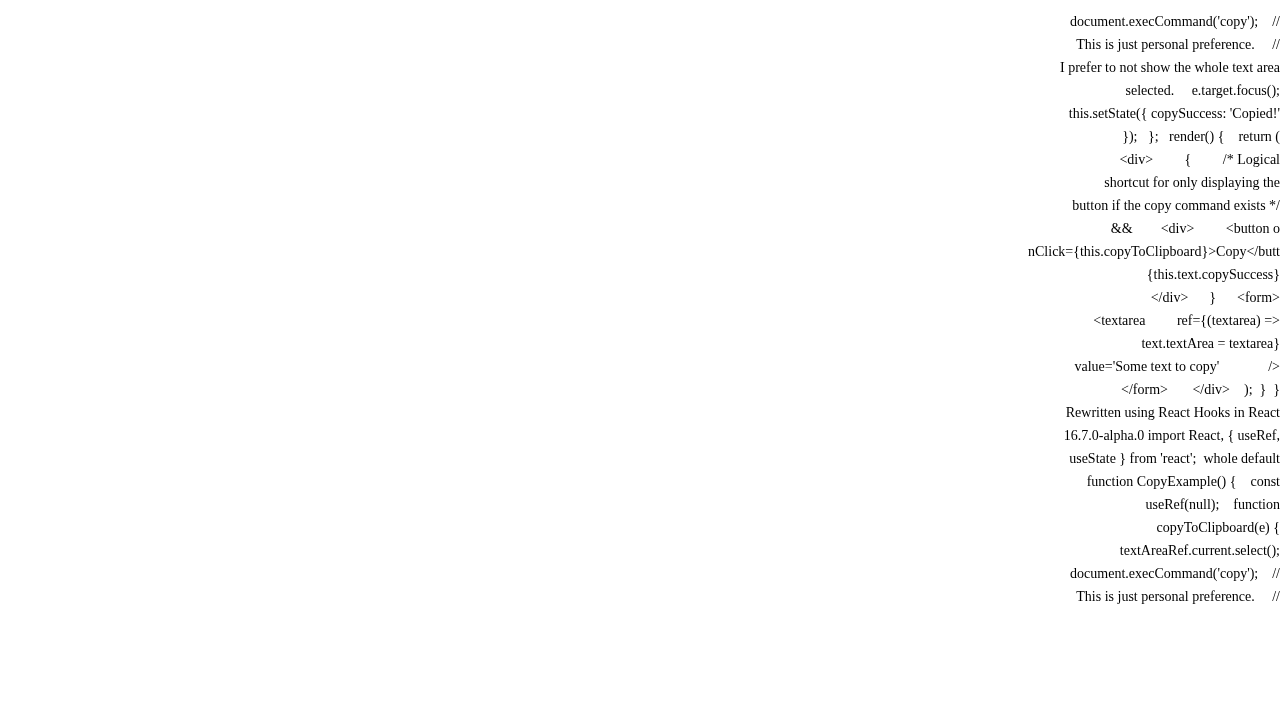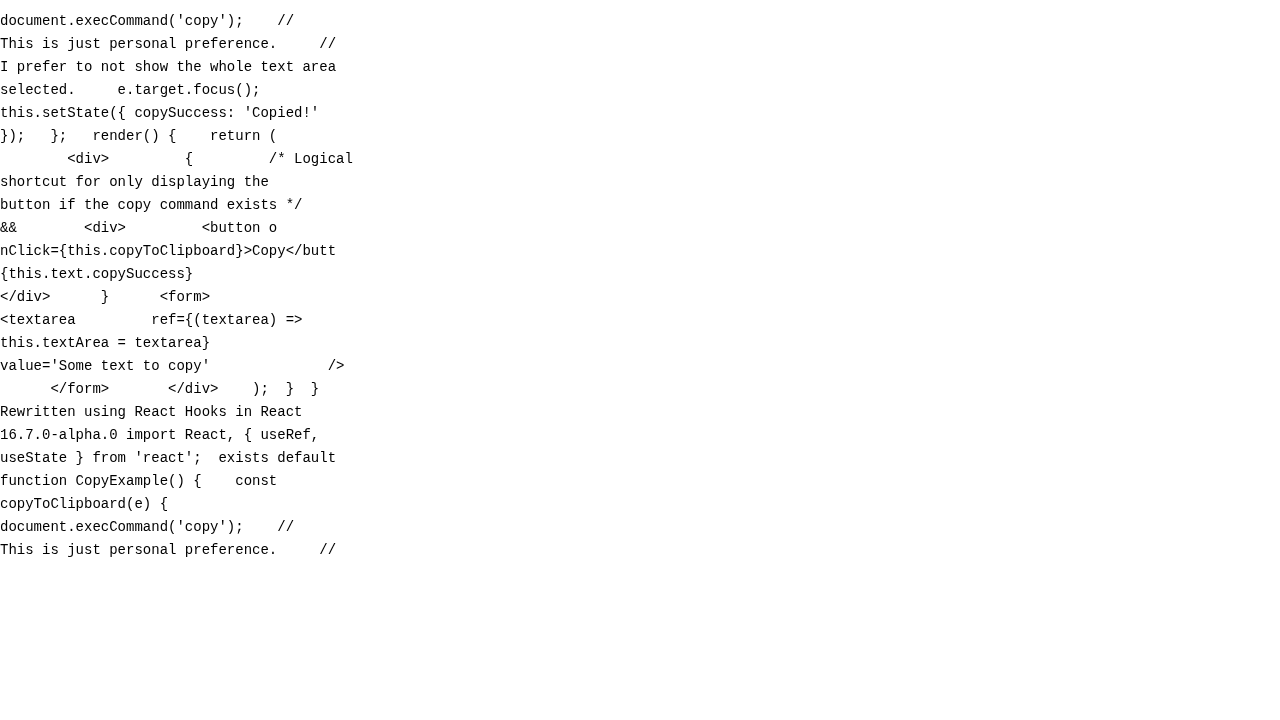--- a/index.html
+++ b/index.html
@@ -21,46 +21,49 @@
       width: 1280px;
       min-height: 720px;
       padding: 10px 0;
       display: flex;
       flex-direction: column;
       align-items: center;
     }
 
     .code-line {
       width: 100%;
-      text-align: left;
+      text-align: right;
       white-space: pre;
       padding: 1px 0;
+      font-family: Liberation Serif, serif;
     }
   </style>
 </head>
 <body>
 
 <div class="code-container">
 <div class="code-line">document.execCommand('copy');    //</div>
     <div class="code-line">This is just personal preference.     //</div>
     <div class="code-line">I prefer to not show the whole text area</div>
     <div class="code-line">selected.     e.target.focus();</div>
     <div class="code-line">this.setState({ copySuccess: 'Copied!'</div>
     <div class="code-line">});   };   render() {    return (</div>
     <div class="code-line">        &lt;div&gt;         {         /* Logical</div>
     <div class="code-line">shortcut for only displaying the</div>
     <div class="code-line">button if the copy command exists */</div>
     <div class="code-line">&amp;&amp;        &lt;div&gt;         &lt;button o</div>
     <div class="code-line">nClick={this.copyToClipboard}&gt;Copy&lt;/butt</div>
     <div class="code-line">{this.text.copySuccess}</div>
     <div class="code-line">&lt;/div&gt;      }      &lt;form&gt;</div>
     <div class="code-line">&lt;textarea         ref={(textarea) =&gt;</div>
-    <div class="code-line">this.textArea = textarea}</div>
+    <div class="code-line">text.textArea = textarea}</div>
     <div class="code-line">value='Some text to copy'              /&gt;</div>
     <div class="code-line">      &lt;/form&gt;       &lt;/div&gt;    );  }  }</div>
     <div class="code-line">Rewritten using React Hooks in React</div>
     <div class="code-line">16.7.0-alpha.0 import React, { useRef,</div>
-    <div class="code-line">useState } from 'react';  exists default</div>
+    <div class="code-line">useState } from 'react';  whole default</div>
     <div class="code-line">function CopyExample() {    const</div>
+    <div class="code-line">        useRef(null);    function</div>
     <div class="code-line">copyToClipboard(e) {</div>
+    <div class="code-line">textAreaRef.current.select();</div>
     <div class="code-line">document.execCommand('copy');    //</div>
     <div class="code-line">This is just personal preference.     //</div>
   </div>
 
 </body></html>

